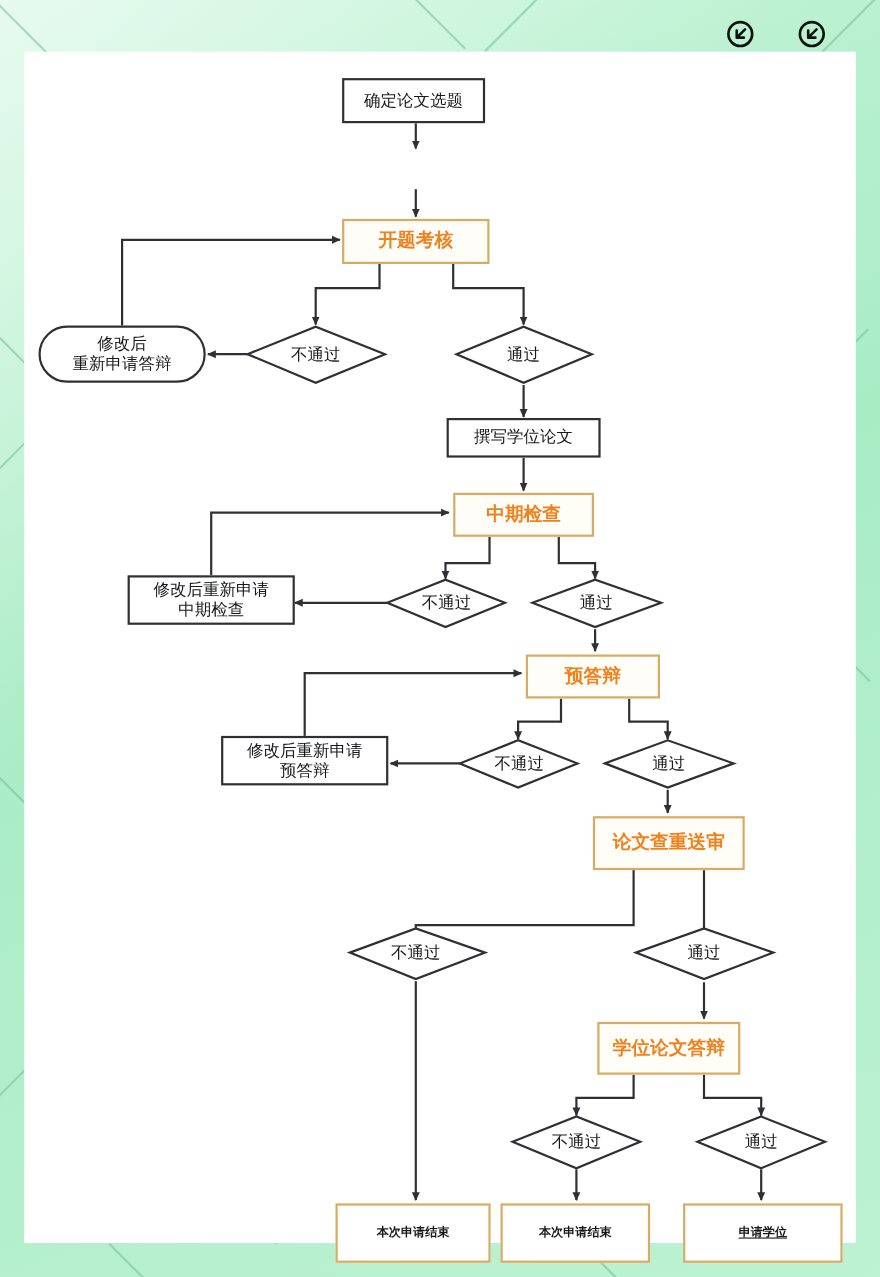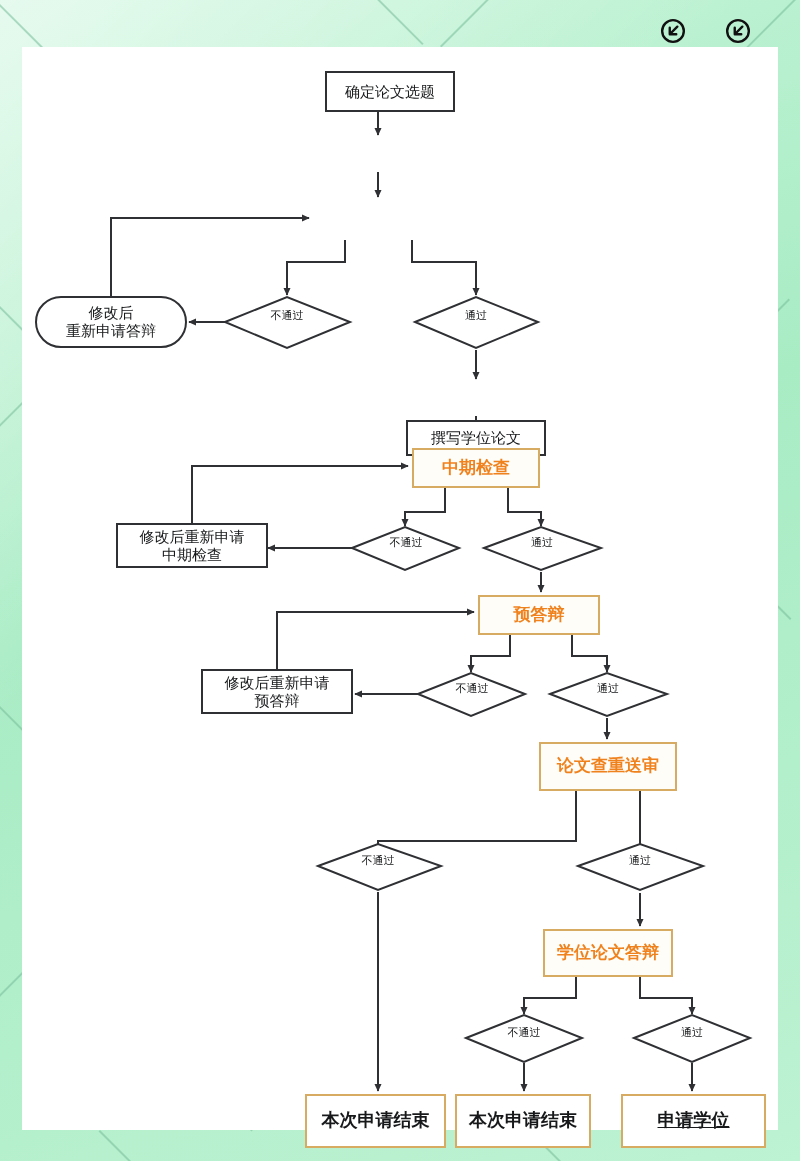--- a/index.html
+++ b/index.html
@@ -21,23 +21,23 @@
     position:absolute;left:22px;top:47px;width:756px;height:1083px;
     background:#ffffff;
   }
   #stage{position:absolute;left:0;top:0;width:800px;height:1161px;}
   svg.edges{position:absolute;left:0;top:0;width:800px;height:1161px;pointer-events:none;}
 
   .node{position:absolute;box-sizing:border-box;display:flex;align-items:center;justify-content:center;
         text-align:center;line-height:1.18;}
   .plain{border:2px solid #2f3033;background:#fff;color:#17181a;font-size:15px;}
   .hl{border:2px solid #d8ab63;background:#fffdf8;color:#f0821e;font-size:17px;font-weight:bold;}
-  .term{border:2px solid #d8ab63;background:#fff;color:#17181a;font-size:18px;font-weight:bold;}
-  .dlabel{position:absolute;display:flex;align-items:flex-start;justify-content:center;
-          color:#17181a;font-size:11px;pointer-events:none;}
+  .term{border:2px solid #d8ab63;background:#fff;color:#17181a;font-size:11px;font-weight:bold;}
+  .dlabel{position:absolute;display:flex;align-items:center;justify-content:center;
+          color:#17181a;font-size:15px;pointer-events:none;}
 
   .corner-icon{position:absolute;width:26px;height:26px;color:#111;}
 </style>
 </head>
 <body>
 
 <div id="bg">
   <div class="diag" style="left:-10px;top:-6px;width:120px;transform:rotate(45deg);"></div>
   <div class="diag" style="left:360px;top:-20px;width:90px;transform:rotate(45deg);"></div>
   <div class="diag" style="left:440px;top:46px;width:90px;transform:rotate(-45deg);"></div>
@@ -135,39 +135,42 @@
       <polygon points="484,548 541,527 601,548 541,570"></polygon>
       <polygon points="418,694 471,673 525,694 471,716"></polygon>
       <polygon points="550,694 607,673 667,694 607,716"></polygon>
       <polygon points="318,866 378,844 441,866 378,890"></polygon>
       <polygon points="578,866 640,844 703,866 640,890"></polygon>
       <polygon points="466,1038 524,1015 582,1038 524,1062"></polygon>
       <polygon points="634,1038 692,1015 750,1038 692,1062"></polygon>
     </g>
   </svg>
 
-  <div class="node plain" style="left:325px;top:71px;width:130px;height:41px;">
+  <div class="node plain" style="left:311px;top:71px;width:130px;height:41px;">
     <span>确定论文选题</span>
   </div>
 
 
+  <div class="node hl" style="left:311px;top:199px;width:134px;height:41px;">
+    <span>开题考核</span>
+  </div>
 
   <div class="dlabel" style="left:237px;top:308px;width:100px;height:28px;">
     <span>不通过</span>
   </div>
   <div class="dlabel" style="left:426px;top:308px;width:100px;height:28px;">
     <span>通过</span>
   </div>
 
   <div class="node plain" style="left:35px;top:296px;width:152px;height:52px;border-radius:26px;">
     <span style="white-space:pre-line;">修改后
 重新申请答辩</span>
   </div>
 
-  <div class="node plain" style="left:406px;top:380px;width:140px;height:36px;margin-top:40px;">
+  <div class="node plain" style="left:406px;top:380px;width:140px;height:36px;">
     <span>撰写学位论文</span>
   </div>
 
   <div class="node hl" style="left:412px;top:448px;width:128px;height:40px;">
     <span>中期检查</span>
   </div>
 
   <div class="dlabel" style="left:356px;top:535px;width:100px;height:26px;">
     <span>不通过</span>
   </div>

